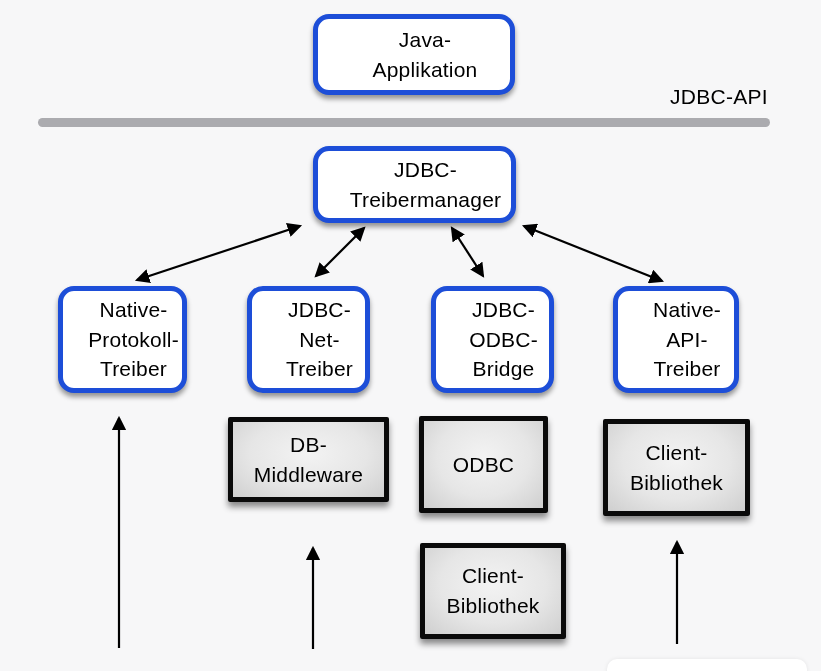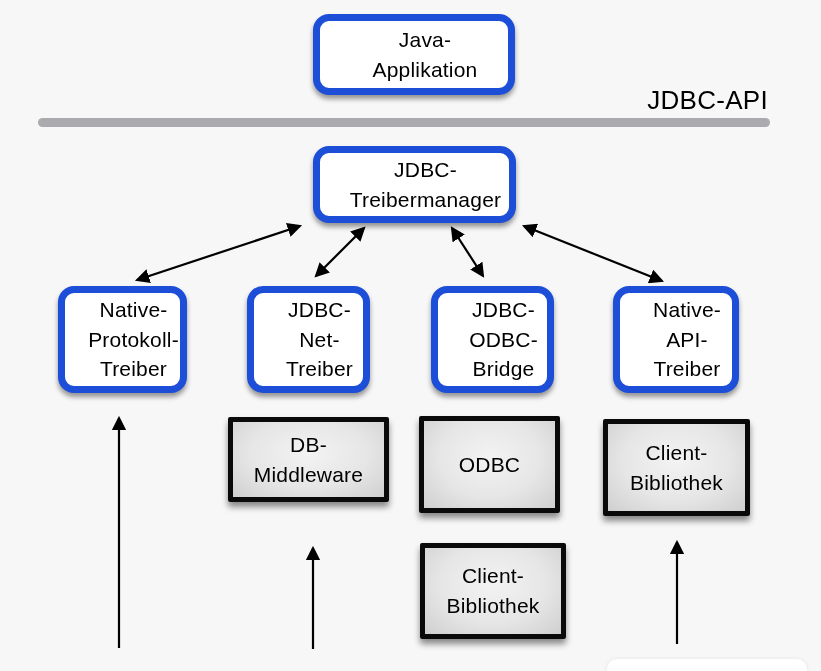--- a/index.html
+++ b/index.html
@@ -25,21 +25,21 @@
     align-items: center;
     justify-content: center;
     text-align: center;
     white-space: pre-line;
     font-size: 21px;
     line-height: 1.42;
     letter-spacing: 0.2px;
   }
   .wbox {
     background: #ffffff;
-    border: 7px solid #1d4ed8;
+    border: 5px solid #1d4ed8;
     border-radius: 16px;
     box-shadow: 0 4px 5px rgba(0,0,0,0.40);
     padding-left: 22px;
   }
   .gbox {
     background: radial-gradient(ellipse at 50% 42%, #f3f3f3 0%, #e6e6e6 55%, #cfcfcf 100%);
     border: 5px solid #0a0a0a;
     border-radius: 2px;
     box-shadow: 0 5px 6px rgba(0,0,0,0.45);
   }
@@ -47,40 +47,40 @@
     position: absolute;
     left: 38px; top: 118px;
     width: 732px; height: 9px;
     background: #ababaf;
     border-radius: 5px;
   }
   .api-label {
     position: absolute;
     top: 85px;
     right: 53px;
-    font-size: 26px;
+    font-size: 21px;
     letter-spacing: 0.3px;
   }
   .partial-box {
     position: absolute;
     left: 607px; top: 659px;
     width: 200px; height: 26px;
     background: #ffffff;
     border-radius: 10px 10px 0 0;
     box-shadow: 0 0 4px rgba(0,0,0,0.08);
   }
   
   #java-app        { left:313px; top:14px;  width:202px; height:81px; }
   #treibermanager  { left:313px; top:146px; width:203px; height:77px; }
   #native-protokoll{ left:58px;  top:286px; width:129px; height:107px; }
   #jdbc-net        { left:247px; top:286px; width:123px; height:107px; }
   #jdbc-odbc       { left:431px; top:286px; width:123px; height:107px; }
   #native-api      { left:613px; top:286px; width:126px; height:107px; }
   #db-middleware   { left:228px; top:417px; width:161px; height:85px; }
-  #odbc            { left:419px; top:416px; width:141px; height:97px; }
+  #odbc            { left:419px; top:416px; width:129px; height:97px; }
   #client-right    { left:603px; top:419px; width:147px; height:97px; }
   #client-mid      { left:420px; top:543px; width:146px; height:96px; }
 </style>
 </head>
 <body>
 
 <div class="canvas">
 
   <svg class="arrow-layer" viewBox="0 0 821 671" xmlns="http://www.w3.org/2000/svg">
     <defs>

